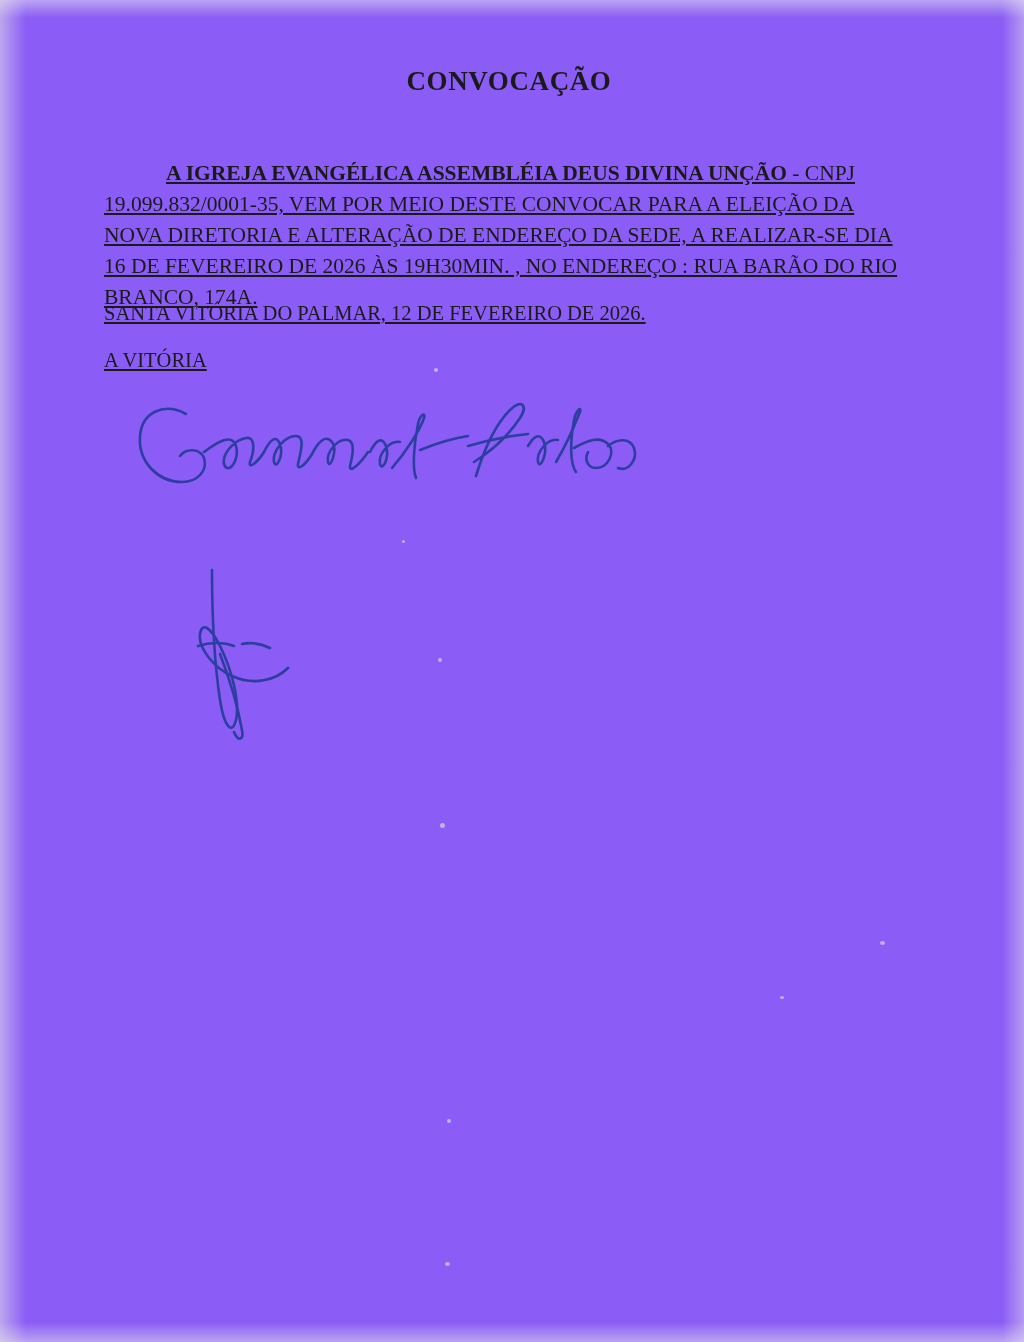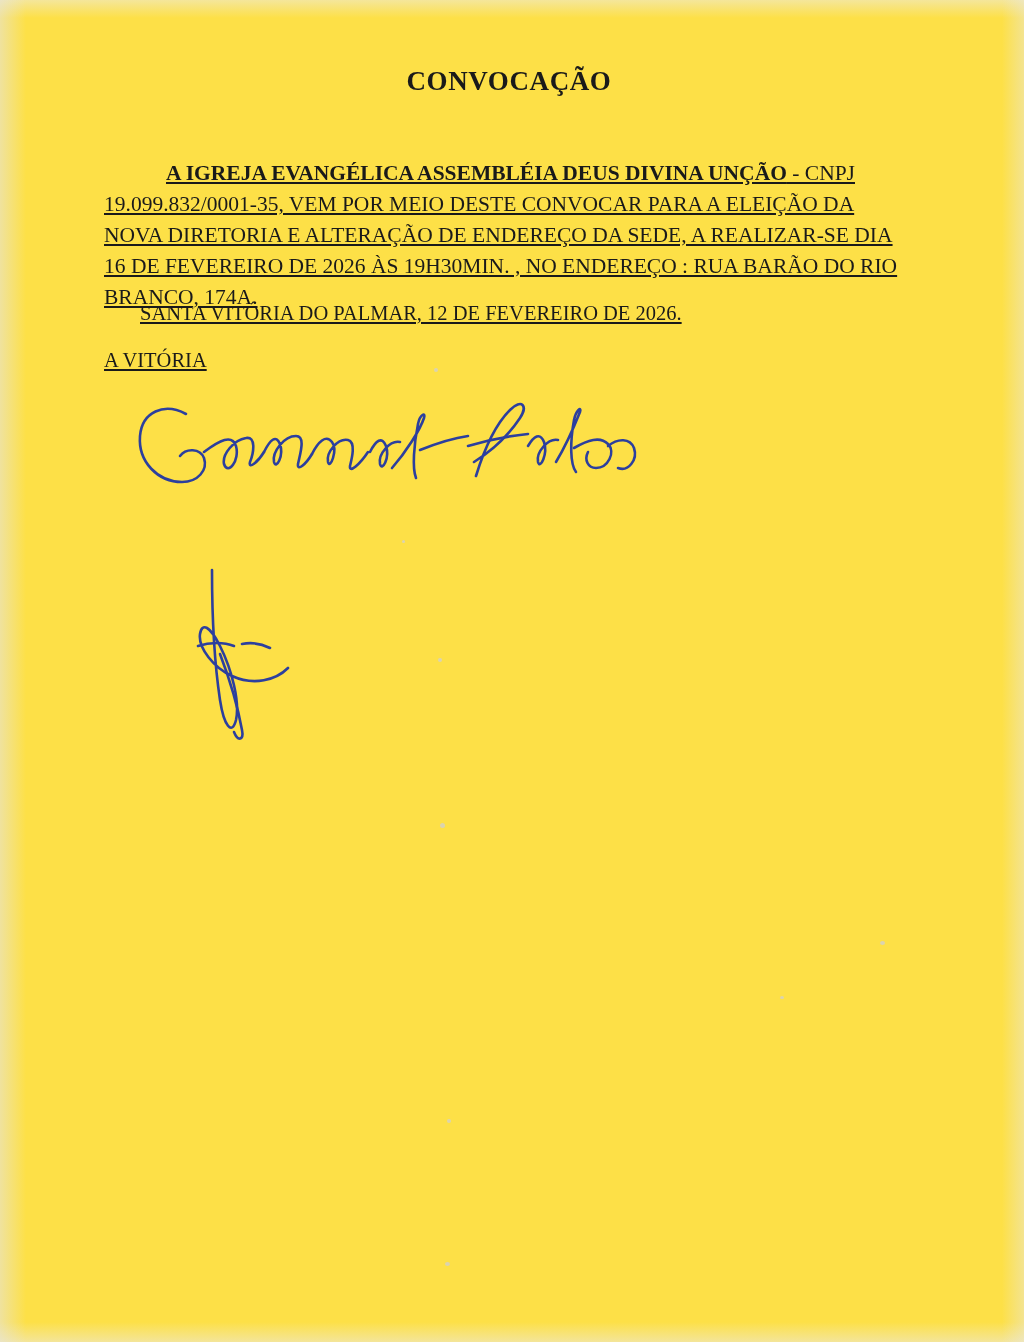--- a/index.html
+++ b/index.html
@@ -14,21 +14,21 @@
     font-family: "Liberation Serif", serif;
     color: #1a1a1a;
     overflow: hidden;
     position: relative;
   }
 
   
   .page {
     position: absolute;
     inset: 0;
-    background: #fde047;
+    background: #8b5cf6;
   }
   .page::before {
     
     content: "";
     position: absolute;
     inset: 0;
     background:
       linear-gradient(to right, rgba(228,228,230,0.55) 0px, rgba(255,255,255,0) 26px),
       linear-gradient(to left, rgba(232,232,234,0.45) 0px, rgba(255,255,255,0) 22px),
       linear-gradient(to bottom, rgba(236,236,238,0.5) 0px, rgba(255,255,255,0) 18px),
@@ -74,21 +74,20 @@
     width: 62px;
   }
   .org-name {
     font-weight: bold;
     font-size: 21.5px;
   }
 
   #para-city {
     top: 298px;
     font-size: 20.5px;
-    margin-left: 36px;
   }
 
   #para-signoff {
     top: 345px;
     font-size: 20.5px;
   }
 
   .signature-area {
     position: absolute;
     left: 0;

